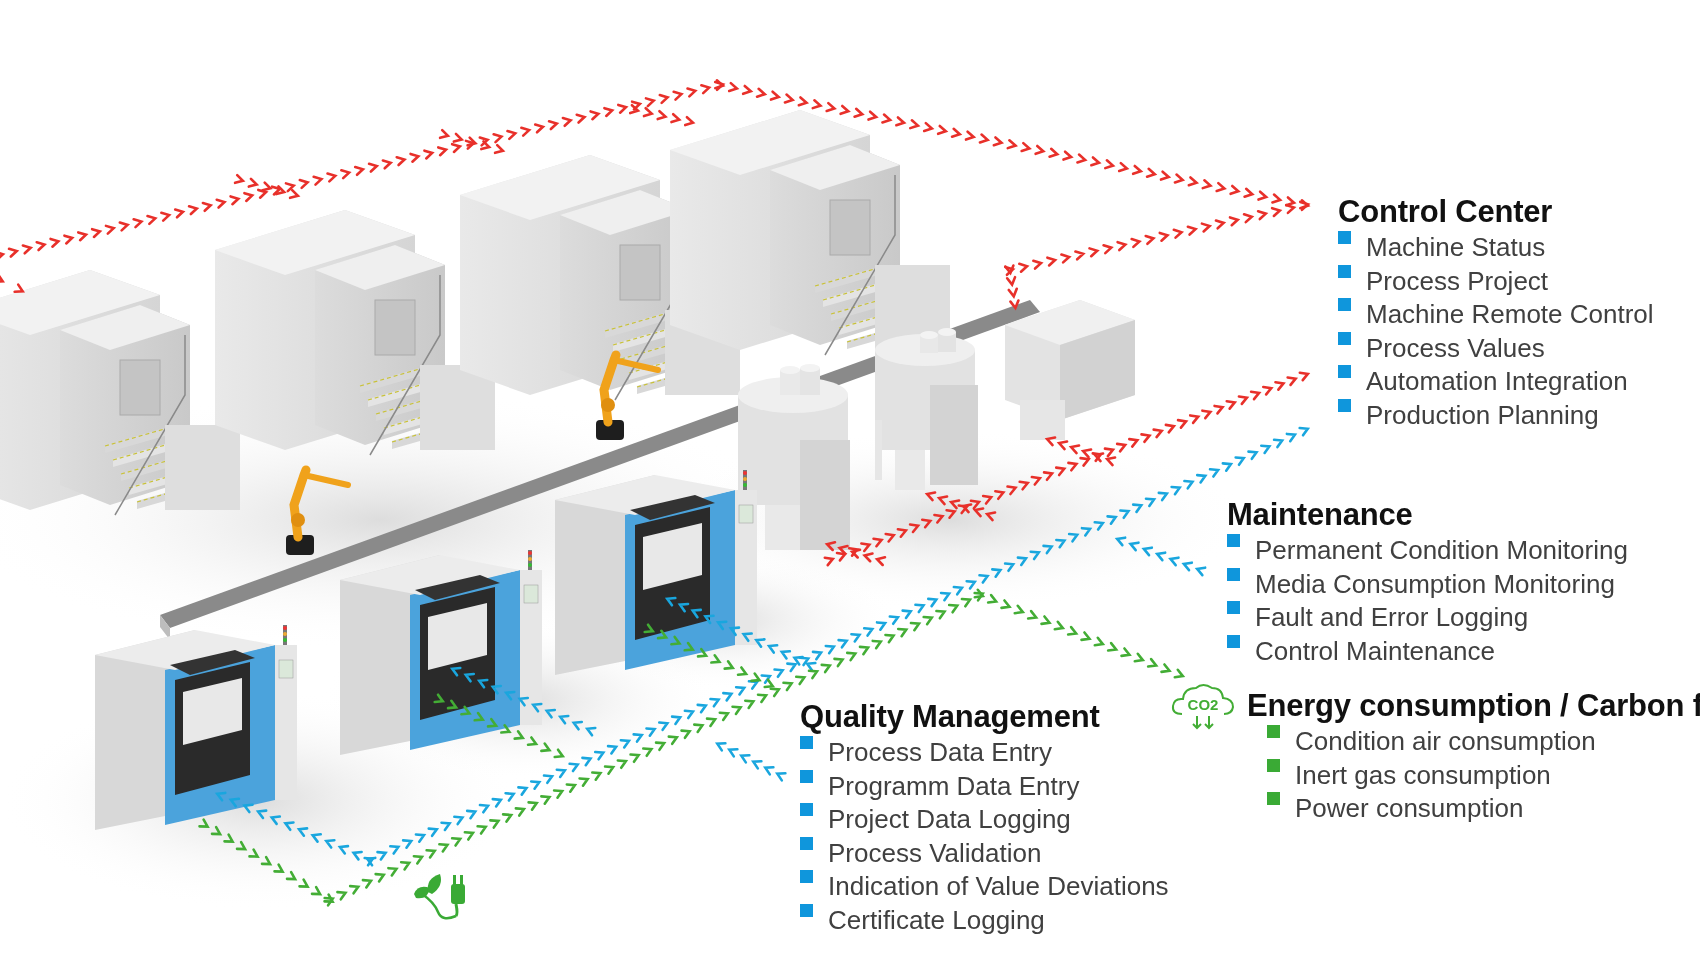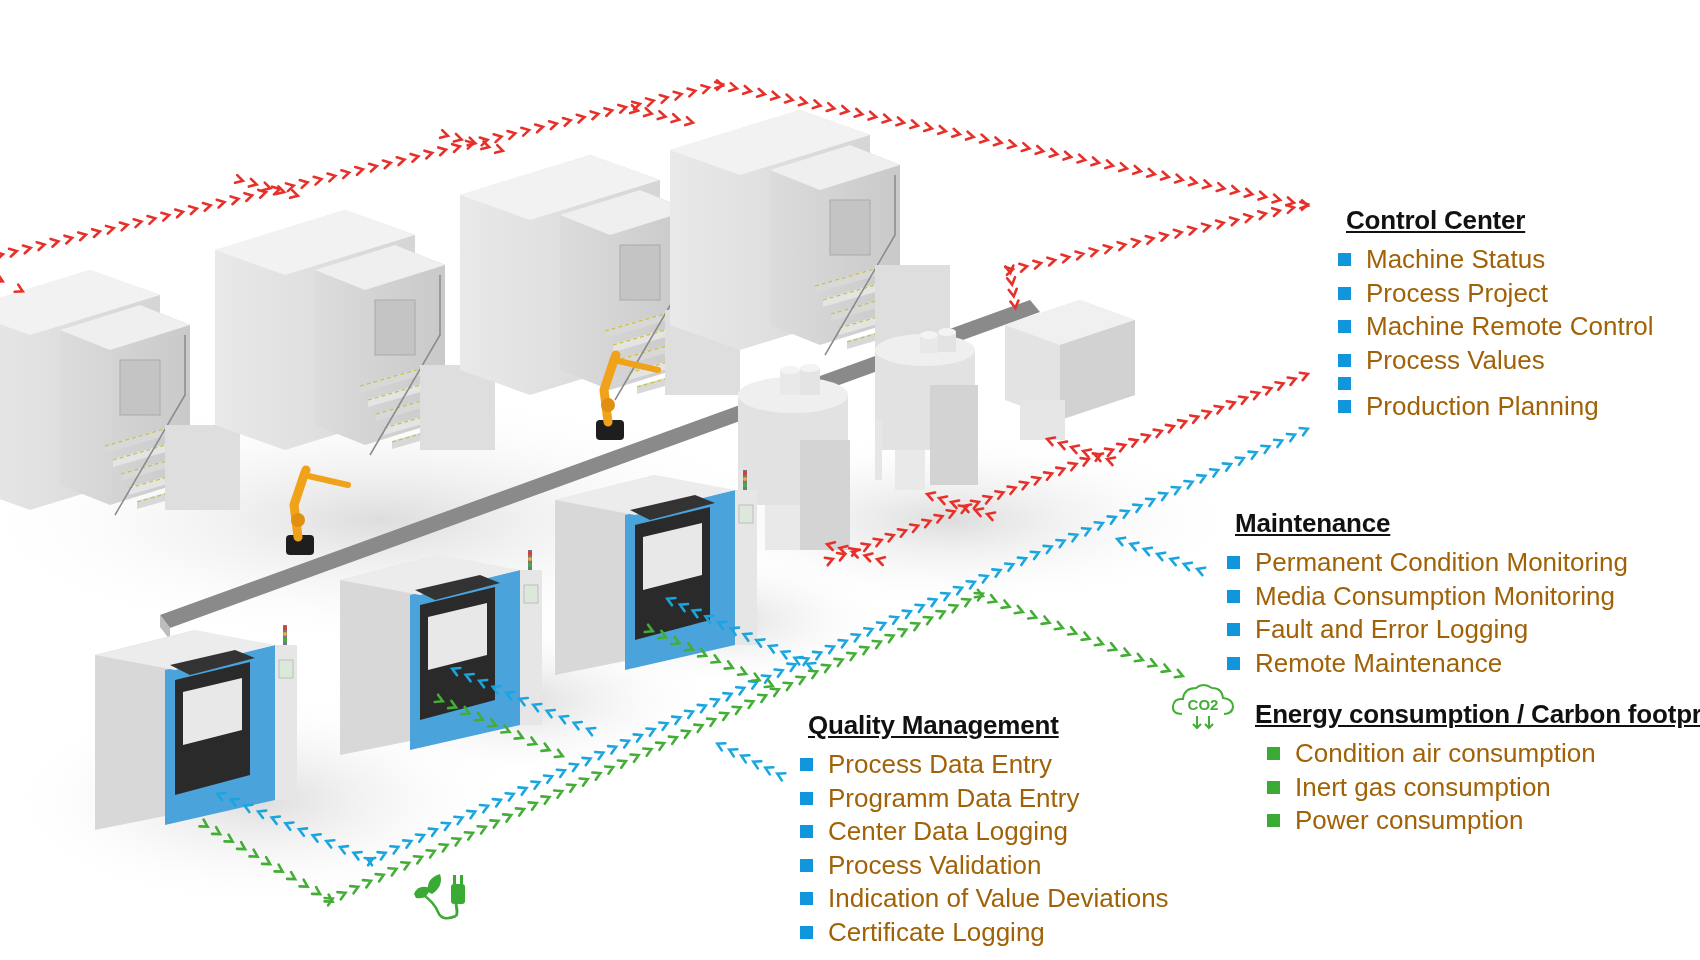--- a/index.html
+++ b/index.html
@@ -1,22 +1,22 @@
 <!DOCTYPE html>
 <html><head>
 <meta charset="utf-8">
 <style>
   html, body { margin:0; padding:0; }
   body { width:1700px; height:960px; overflow:hidden; background:#ffffff; position:relative;
          font-family:"Liberation Sans", sans-serif; }
   #scene { position:absolute; left:0; top:0; width:1700px; height:960px; }
   .block { position:absolute; color:#111; }
-  .block h2 { margin:8px; font-size:26px; font-weight:bold; line-height:30px; letter-spacing:-0.2px; white-space:nowrap;text-decoration:underline; }
+  .block h2 { margin:0; font-size:31px; font-weight:bold; line-height:30px; letter-spacing:-0.2px; white-space:nowrap; }
   .block ul { list-style:none; margin:4px 0 0 0; padding:0; }
-  .block li { font-size:26px; line-height:33.5px; white-space:nowrap; display:flex; align-items:center; color:#a16207; }
+  .block li { font-size:26px; line-height:33.5px; white-space:nowrap; display:flex; color:#404040; }
   .block li .bullet { width:13px; height:13px; display:inline-block; margin-right:15px; flex:none; }
   .bullet.blue { background:#0f96dc; }
   .bullet.green { background:#3aaa35; }
   #control-center { left:1338px; top:197px; }
   #maintenance { left:1227px; top:500px; }
   #quality { left:800px; top:702px; }
   #energy { left:1247px; top:691px; }
   #energy ul { margin-left:-0px; }
   #co2-icon { position:absolute; left:1170px; top:680px; width:66px; height:52px; }
   #plug-icon { position:absolute; left:408px; top:872px; width:72px; height:52px; }
@@ -719,20 +719,21 @@
       <li>
         <span class="bullet blue"></span>
         <span>Machine Remote Control</span>
       </li>
       <li>
         <span class="bullet blue"></span>
         <span>Process Values</span>
       </li>
       <li>
         <span class="bullet blue"></span>
+        <span>Automation Integration</span>
       </li>
       <li>
         <span class="bullet blue"></span>
         <span>Production Planning</span>
       </li>
     </ul>
 </div>
 
 <div class="block" id="maintenance">
   <h2>Maintenance</h2>
@@ -744,39 +745,39 @@
       <li>
         <span class="bullet blue"></span>
         <span>Media Consumption Monitoring</span>
       </li>
       <li>
         <span class="bullet blue"></span>
         <span>Fault and Error Logging</span>
       </li>
       <li>
         <span class="bullet blue"></span>
-        <span>Remote Maintenance</span>
+        <span>Control Maintenance</span>
       </li>
     </ul>
 </div>
 
 <div class="block" id="quality">
   <h2>Quality Management</h2>
   <ul>
       <li>
         <span class="bullet blue"></span>
         <span>Process Data Entry</span>
       </li>
       <li>
         <span class="bullet blue"></span>
         <span>Programm Data Entry</span>
       </li>
       <li>
         <span class="bullet blue"></span>
-        <span>Center Data Logging</span>
+        <span>Project Data Logging</span>
       </li>
       <li>
         <span class="bullet blue"></span>
         <span>Process Validation</span>
       </li>
       <li>
         <span class="bullet blue"></span>
         <span>Indication of Value Deviations</span>
       </li>
       <li>

